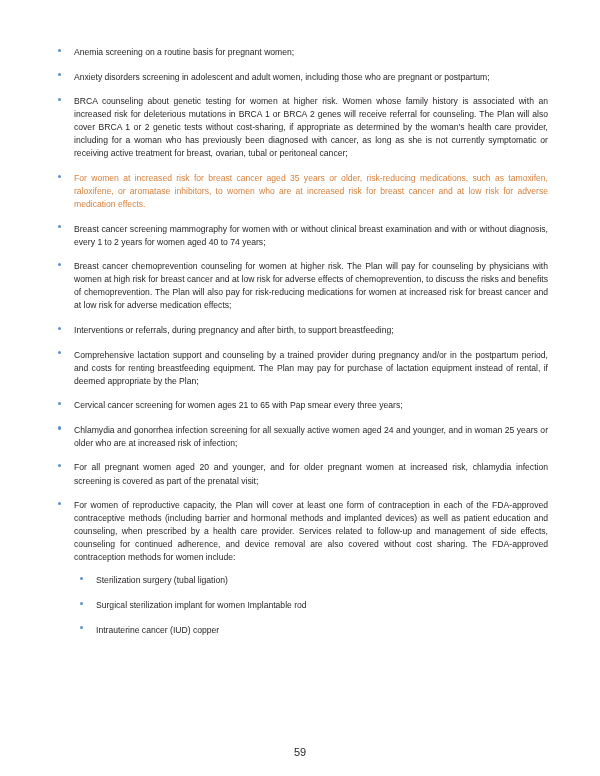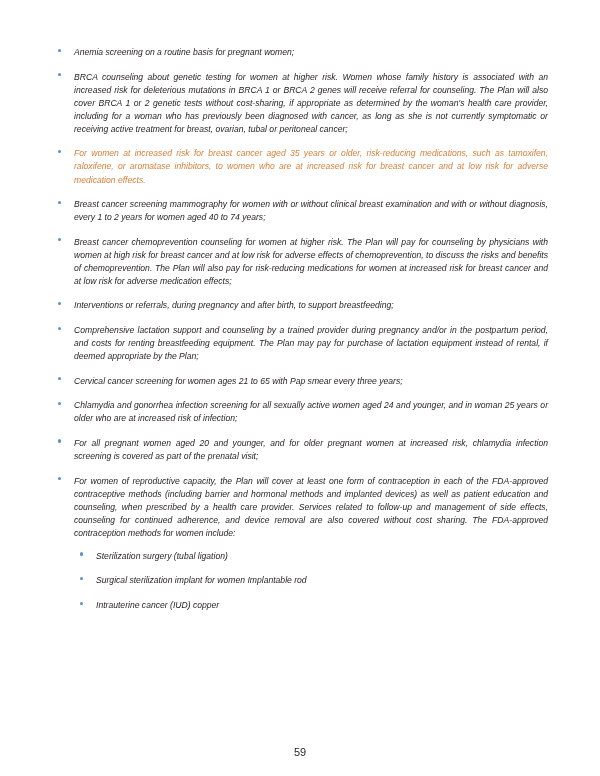--- a/index.html
+++ b/index.html
@@ -28,21 +28,20 @@
     padding: 0;
   }
   li.bullet {
     position: relative;
     padding-left: 22px;
     margin-bottom: 11.5px;
     font-size: 8.6px;
     line-height: 1.52;
     text-align: justify;
     color: #231f20;
-    font-style: italic;
   }
   li.bullet > .marker {
     position: absolute;
     left: 6px;
     top: 0.30em;
     width: 3.2px;
     height: 3.2px;
     background: #5b8fc9;
     border-radius: 50%;
   }
@@ -86,20 +85,24 @@
 <body>
 
 <div class="page">
   <ul class="bullets">
 
     <li class="bullet">
       <span class="marker"></span>
       <span class="text">Anemia screening on a routine basis for pregnant women;</span>
     </li>
 
+    <li class="bullet">
+      <span class="marker"></span>
+      <span class="text">Anxiety disorders screening in adolescent and adult women, including those who are pregnant or postpartum;</span>
+    </li>
 
     <li class="bullet">
       <span class="marker"></span>
       <span class="text">BRCA counseling about genetic testing for women at higher risk. Women whose family history is associated with an increased risk for deleterious mutations in BRCA 1 or BRCA 2 genes will receive referral for counseling. The Plan will also cover BRCA 1 or 2 genetic tests without cost-sharing, if appropriate as determined by the woman's health care provider, including for a woman who has previously been diagnosed with cancer, as long as she is not currently symptomatic or receiving active treatment for breast, ovarian, tubal or peritoneal cancer;</span>
     </li>
 
     <li class="bullet highlight">
       <span class="marker"></span>
       <span class="text">For women at increased risk for breast cancer aged 35 years or older, risk-reducing medications, such as tamoxifen, raloxifene, or aromatase inhibitors, to women who are at increased risk for breast cancer and at low risk for adverse medication effects.</span>
     </li>

